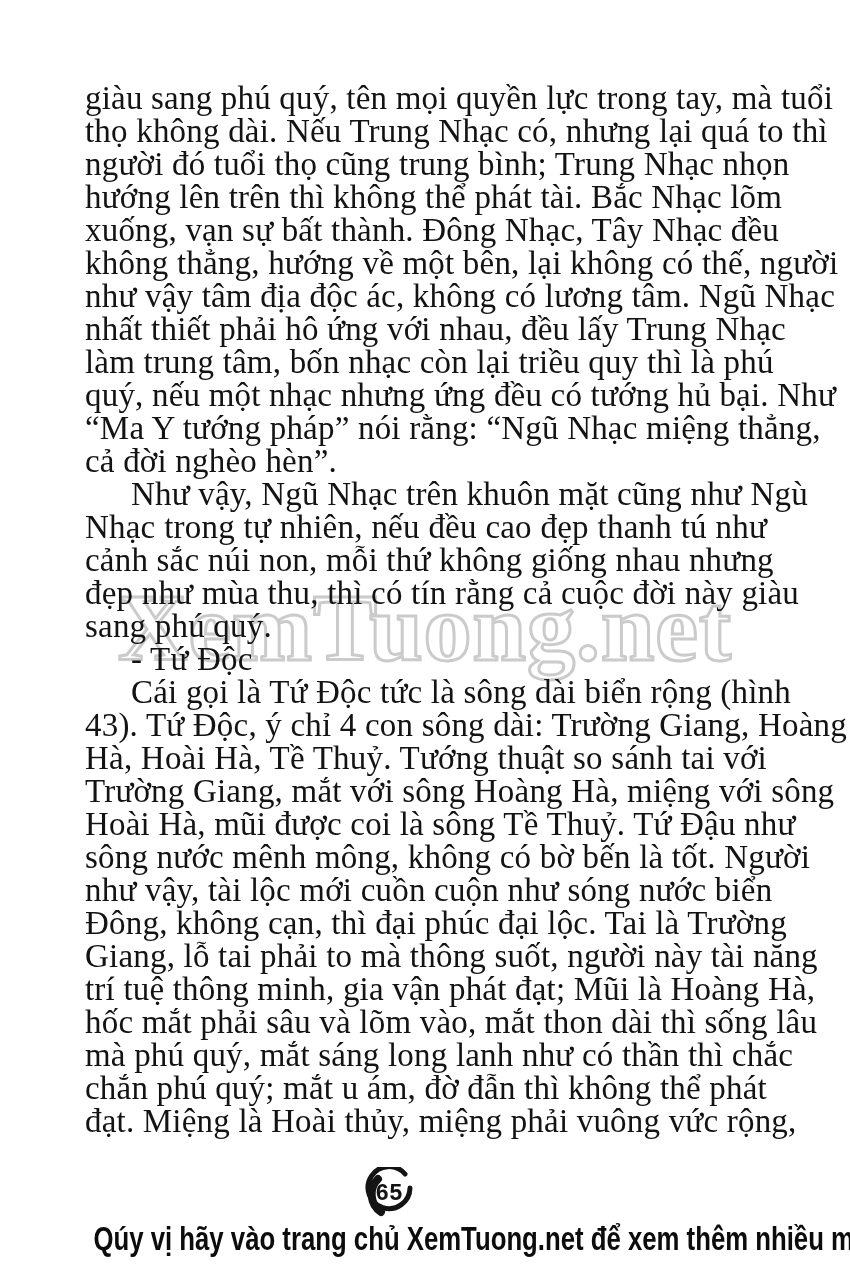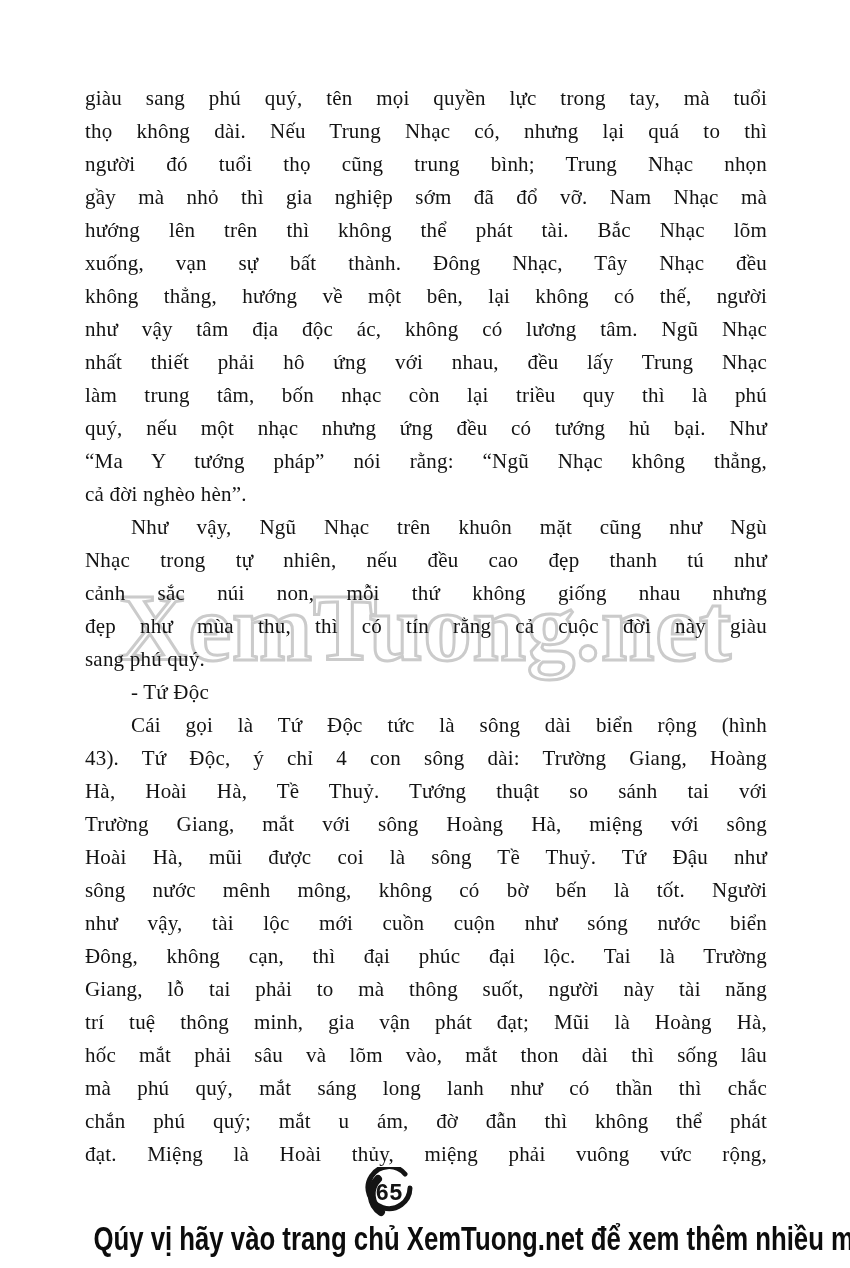--- a/index.html
+++ b/index.html
@@ -30,21 +30,21 @@
     -webkit-text-stroke: 3px #cbcbcb;
     z-index: 1;
     user-select: none;
   }
   
   .text-block {
     position: absolute;
     left: 85px;
     top: 82px;
     width: 682px;
-    font-size: 21px;
+    font-size: 33px;
     line-height: 33px;
     color: #131313;
     z-index: 2;
     letter-spacing: 0.2px;
   }
   .line {
     text-align: justify;
     text-align-last: justify;
     height: 33px;
     overflow: visible;
@@ -106,29 +106,28 @@
 <body>
 
 <div class="page">
 
   <div class="watermark">XemTuong.net</div>
 
   <div class="text-block">
       <div class="line"><span>giàu sang phú quý, tên mọi quyền lực trong tay, mà tuổi</span></div>
       <div class="line"><span>thọ không dài. Nếu Trung Nhạc có, nhưng lại quá to thì</span></div>
       <div class="line"><span>người đó tuổi thọ cũng trung bình; Trung Nhạc nhọn</span></div>
-      <div class="line"><span>gầy mà nhỏ thì gia nghiệp sớm đã đổ vỡ. Nam Nhạc mà</span></div>
       <div class="line"><span>hướng lên trên thì không thể phát tài. Bắc Nhạc lõm</span></div>
       <div class="line"><span>xuống, vạn sự bất thành. Đông Nhạc, Tây Nhạc đều</span></div>
       <div class="line"><span>không thẳng, hướng về một bên, lại không có thế, người</span></div>
       <div class="line"><span>như vậy tâm địa độc ác, không có lương tâm. Ngũ Nhạc</span></div>
       <div class="line"><span>nhất thiết phải hô ứng với nhau, đều lấy Trung Nhạc</span></div>
       <div class="line"><span>làm trung tâm, bốn nhạc còn lại triều quy thì là phú</span></div>
       <div class="line"><span>quý, nếu một nhạc nhưng ứng đều có tướng hủ bại. Như</span></div>
-      <div class="line"><span>“</span><span class="bold">Ma Y tướng pháp</span><span>” nói rằng: “Ngũ Nhạc không thẳng,</span></div>
+      <div class="line"><span>“</span><span class="bold">Ma Y tướng pháp</span><span>” nói rằng: “Ngũ Nhạc miệng thẳng,</span></div>
       <div class="line nojust"><span>cả đời nghèo hèn”.</span></div>
       <div class="line indent"><span>Như vậy, Ngũ Nhạc trên khuôn mặt cũng như Ngù</span></div>
       <div class="line"><span>Nhạc trong tự nhiên, nếu đều cao đẹp thanh tú như</span></div>
       <div class="line"><span>cảnh sắc núi non, mỗi thứ không giống nhau nhưng</span></div>
       <div class="line"><span>đẹp như mùa thu, thì có tín rằng cả cuộc đời này giàu</span></div>
       <div class="line nojust"><span>sang phú quý.</span></div>
       <div class="line indent nojust"><span class="bold">- Tứ Độc</span></div>
       <div class="line indent"><span>Cái gọi là </span><span class="bold">Tứ Độc</span><span> tức là sông dài biển rộng (hình</span></div>
       <div class="line"><span>43). </span><span class="bold">Tứ Độc,</span><span> ý chỉ 4 con sông dài: Trường Giang, Hoàng</span></div>
       <div class="line"><span>Hà, Hoài Hà, Tề Thuỷ. Tướng thuật so sánh tai với</span></div>

